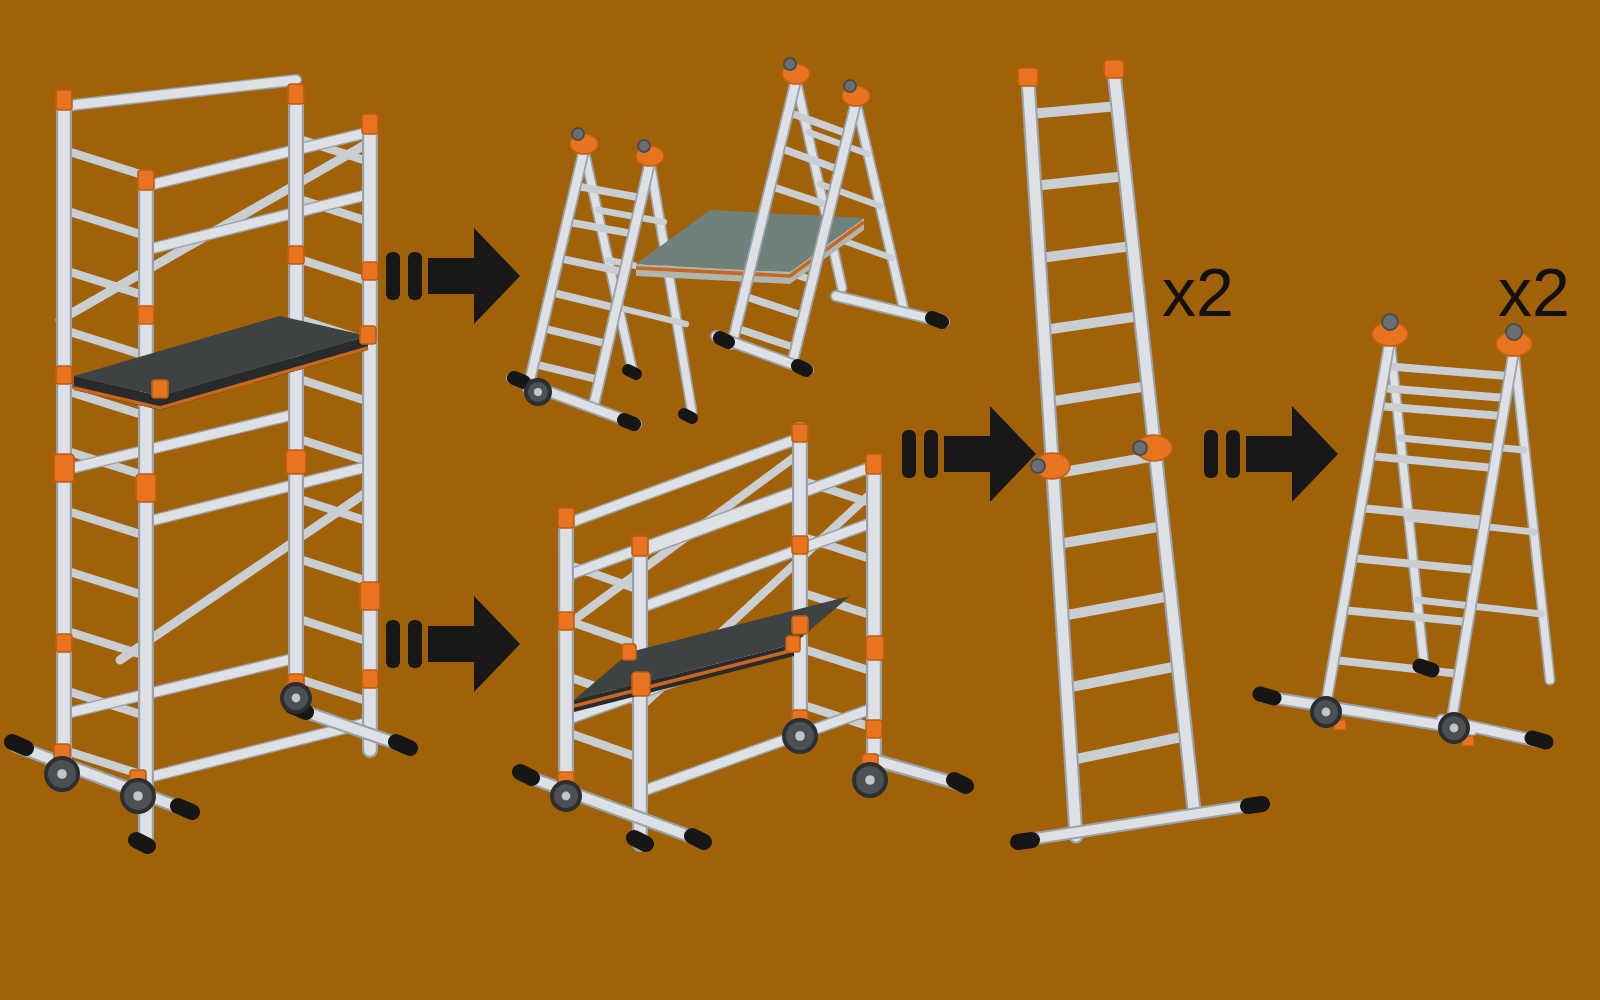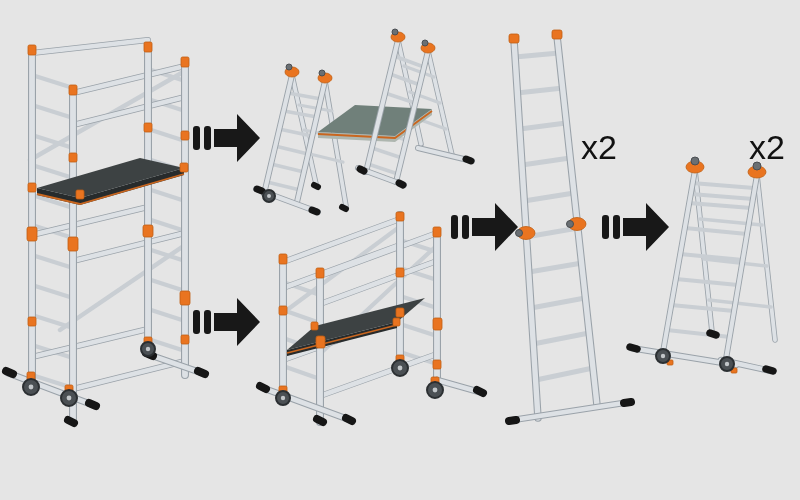--- a/index.html
+++ b/index.html
@@ -21,21 +21,21 @@
   .platD{fill:var(--platform-dark);}
   .platDs{fill:var(--platform-dark-side);}
   .platG{fill:var(--platform-green);}
   .platGs{fill:var(--platform-green-side);}
   .oedge{fill:none;stroke:var(--platform-edge-orange);stroke-width:1.8;}
   .ff{fill:var(--arrow-black);}
 </style>
 </head>
 <body>
 
-<div id="stage" style="background: #e5e5e5;">
+<div id="stage" style="background: #a16207;">
 
   <figure class="node" style="left:5px;top:35px;width:210px;height:400px;margin:0">
     <svg width="210" height="400" viewBox="0 0 210 400">
 
       <path class="r" stroke-width="4.2" d="M27 40L68 53M27 70L68 83M27 100L68 113M27 130L68 143M27 160L68 173M27 190L68 203M27 220L68 233M27 250L68 263M27 280L68 293M27 310L68 323M27 340L68 353"></path>
       <path class="r" stroke-width="4.2" d="M143 34L180 46M143 64L180 76M143 94L180 106M143 124L180 136M143 154L180 166M143 184L180 196M143 214L180 226M143 244L180 256M143 274L180 286M143 304L180 316"></path>
 
       <path class="r" stroke-width="4.5" d="M25 125L180 36M55 295L180 210"></path>
 
       <path class="e" stroke-width="6" d="M27 18L143 5M68 58L180 31M68 90L180 62M27 200L143 172M68 226L180 198M27 322L143 294M68 354L180 326"></path>

